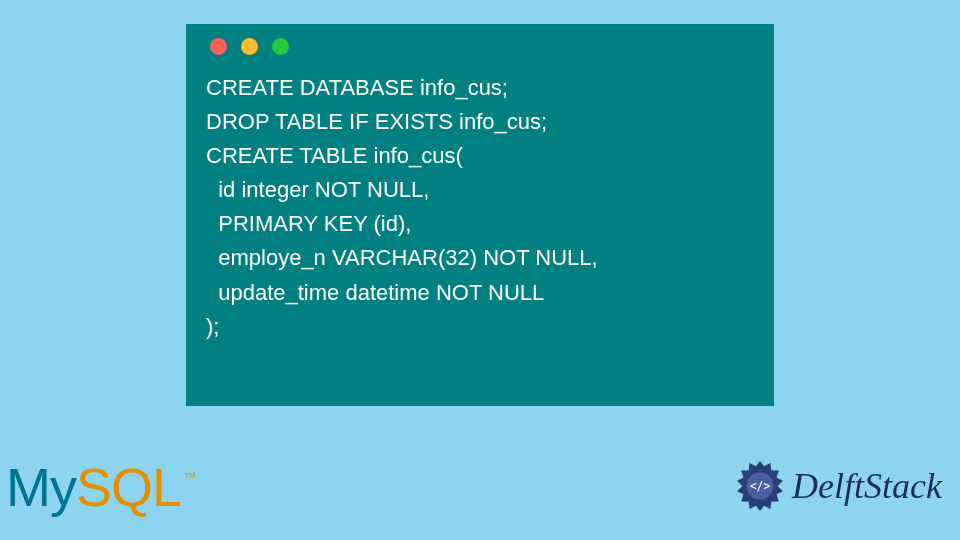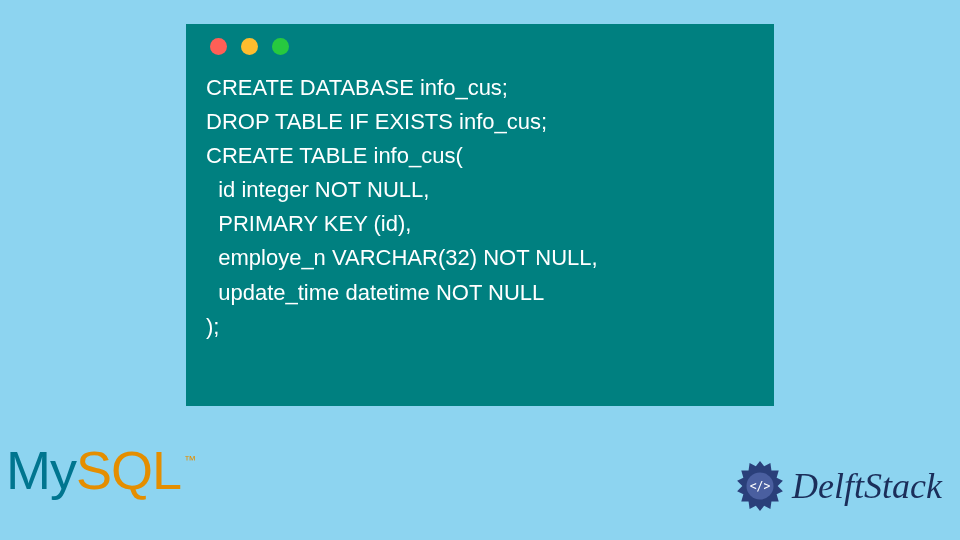--- a/index.html
+++ b/index.html
@@ -39,21 +39,21 @@
     color: #ffffff;
     font-family: Arial, Helvetica, sans-serif;
     font-size: 22px;
     line-height: 1.55;
     white-space: pre;
     font-weight: 400;
   }
   .mysql-logo {
     position: absolute;
     left: 6px;
-    bottom: 39px;
+    bottom: 22px;
     font-family: Arial, Helvetica, sans-serif;
     font-weight: 400;
     font-size: 54px;
     letter-spacing: -1px;
     display: flex;
     align-items: baseline;
   }
   .mysql-my {
     color: #00758F;
     font-weight: 400;

